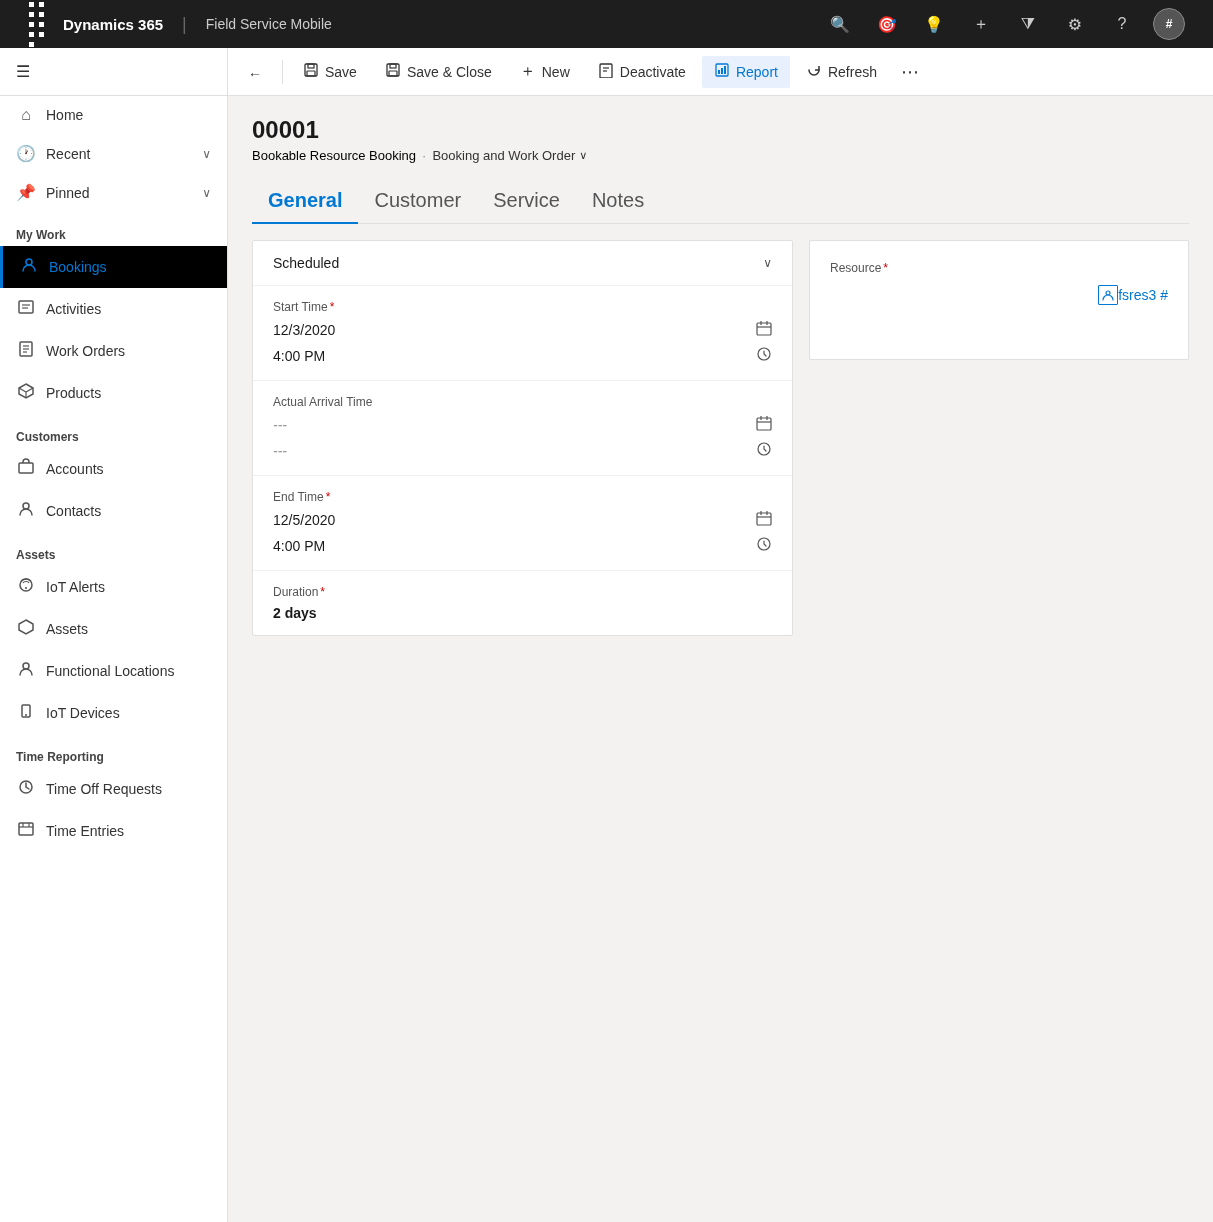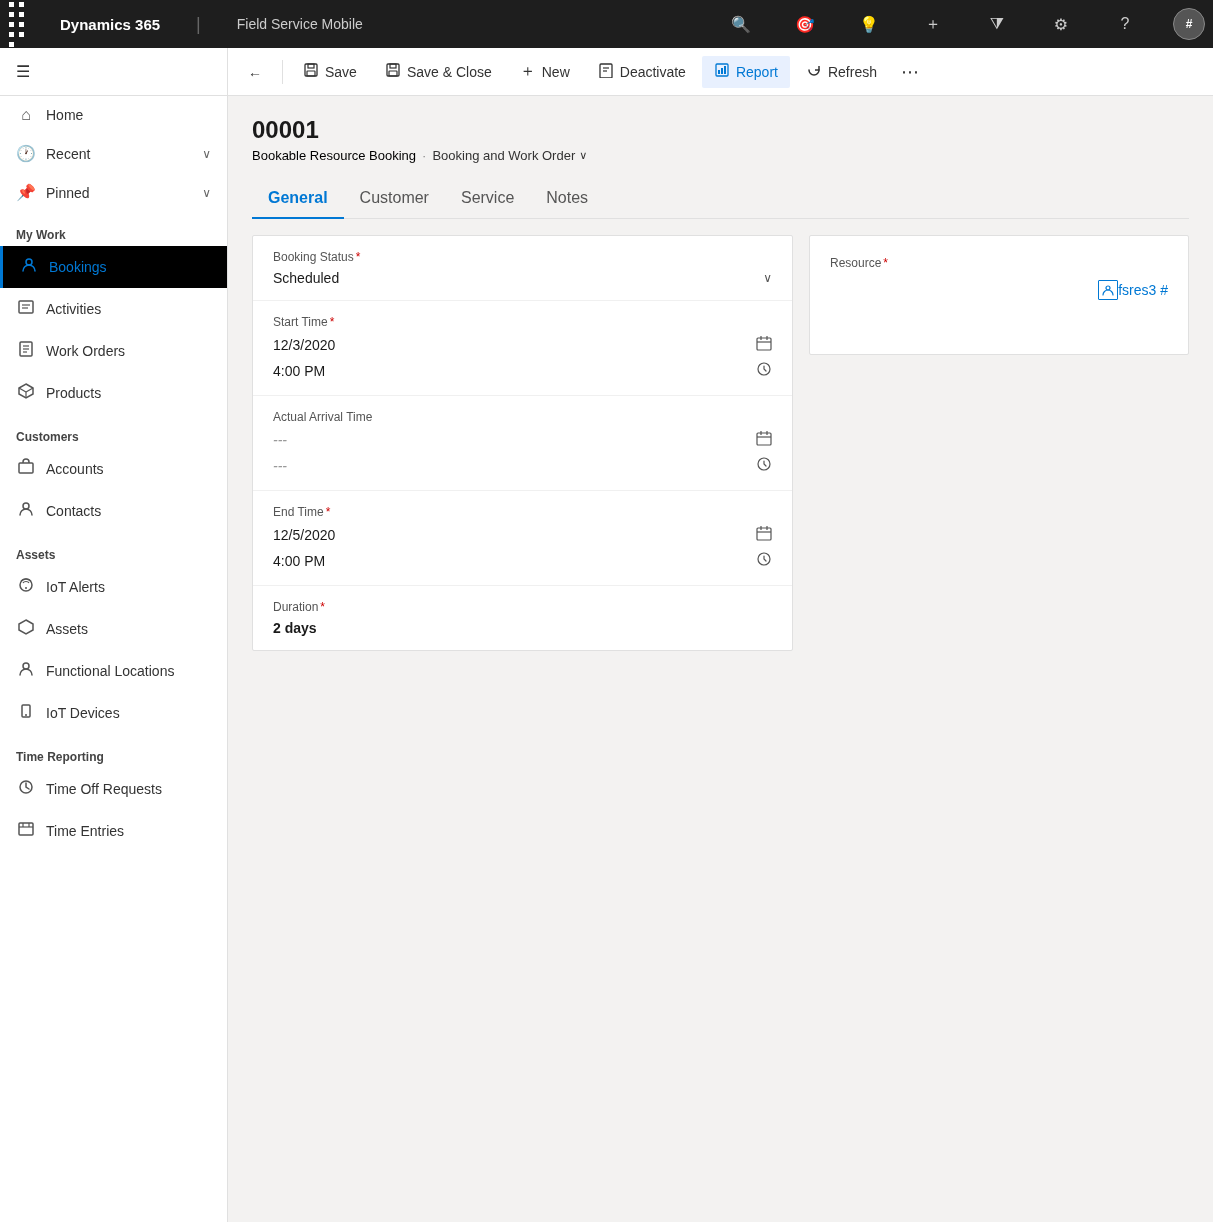--- a/index.html
+++ b/index.html
@@ -5,22 +5,22 @@
     * { box-sizing: border-box; margin: 0; padding: 0; }
     body { font-family: 'Segoe UI', sans-serif; font-size: 14px; background: #f3f2f1; display: flex; flex-direction: column; height: 100vh; overflow: hidden; }
 
     
     .top-nav {
       background: #1e1e1e;
       color: #fff;
       height: 48px;
       display: flex;
       align-items: center;
-      padding: 0 8px;
-      gap: 32px;
+      padding: 0 28px;
+      gap: 15px;
       flex-shrink: 0;
     }
     .top-nav .waffle-icon { cursor: pointer; display: flex; align-items: center; gap: 3px; flex-wrap: wrap; width: 20px; }
     .top-nav .waffle-icon span { display: block; width: 5px; height: 5px; background: #fff; margin: 1px; }
     .top-nav .brand { font-size: 15px; font-weight: 600; color: #fff; white-space: nowrap; }
     .top-nav .separator { color: #666; font-size: 18px; margin: 0 4px; }
     .top-nav .app-name { font-size: 14px; color: #ccc; }
     .top-nav .spacer { flex: 1; }
     .top-nav .nav-icon { color: #ccc; cursor: pointer; font-size: 16px; width: 32px; height: 32px; display: flex; align-items: center; justify-content: center; border-radius: 2px; }
     .top-nav .avatar { width: 32px; height: 32px; border-radius: 50%; background: #555; display: flex; align-items: center; justify-content: center; color: #fff; font-size: 12px; font-weight: 600; cursor: pointer; border: 1px solid #888; }
@@ -146,21 +146,21 @@
     .tabs {
       display: flex;
       gap: 0;
       border-bottom: 1px solid #e0e0e0;
       margin-bottom: 16px;
       background: transparent;
     }
     .tab {
       padding: 10px 16px;
       cursor: pointer;
-      font-size: 16px;
+      font-size: 20px;
       color: #555;
       border-bottom: 2px solid transparent;
       margin-bottom: -1px;
     }
     .tab.active {
       color: #0078d4;
       border-bottom: 2px solid #0078d4;
       font-weight: 600;
     }
 
@@ -504,23 +504,20 @@
         <div class="tab">Customer</div>
         <div class="tab">Service</div>
         <div class="tab">Notes</div>
       </div>
 
       <div class="form-layout">
         <div class="form-main-col">
           <div class="form-card">
 
             <div class="form-field">
-              <div class="form-field-label">
-                <span>Booking Status</span><span class="required">*</span>
-              </div>
               <div class="form-field-value">
                 <span>Scheduled</span>
                 <span class="dropdown-arrow">∨</span>
               </div>
             </div>
 
             <div class="form-field">
               <div class="form-field-label">
                 <span>Start Time</span><span class="required">*</span>
               </div>

